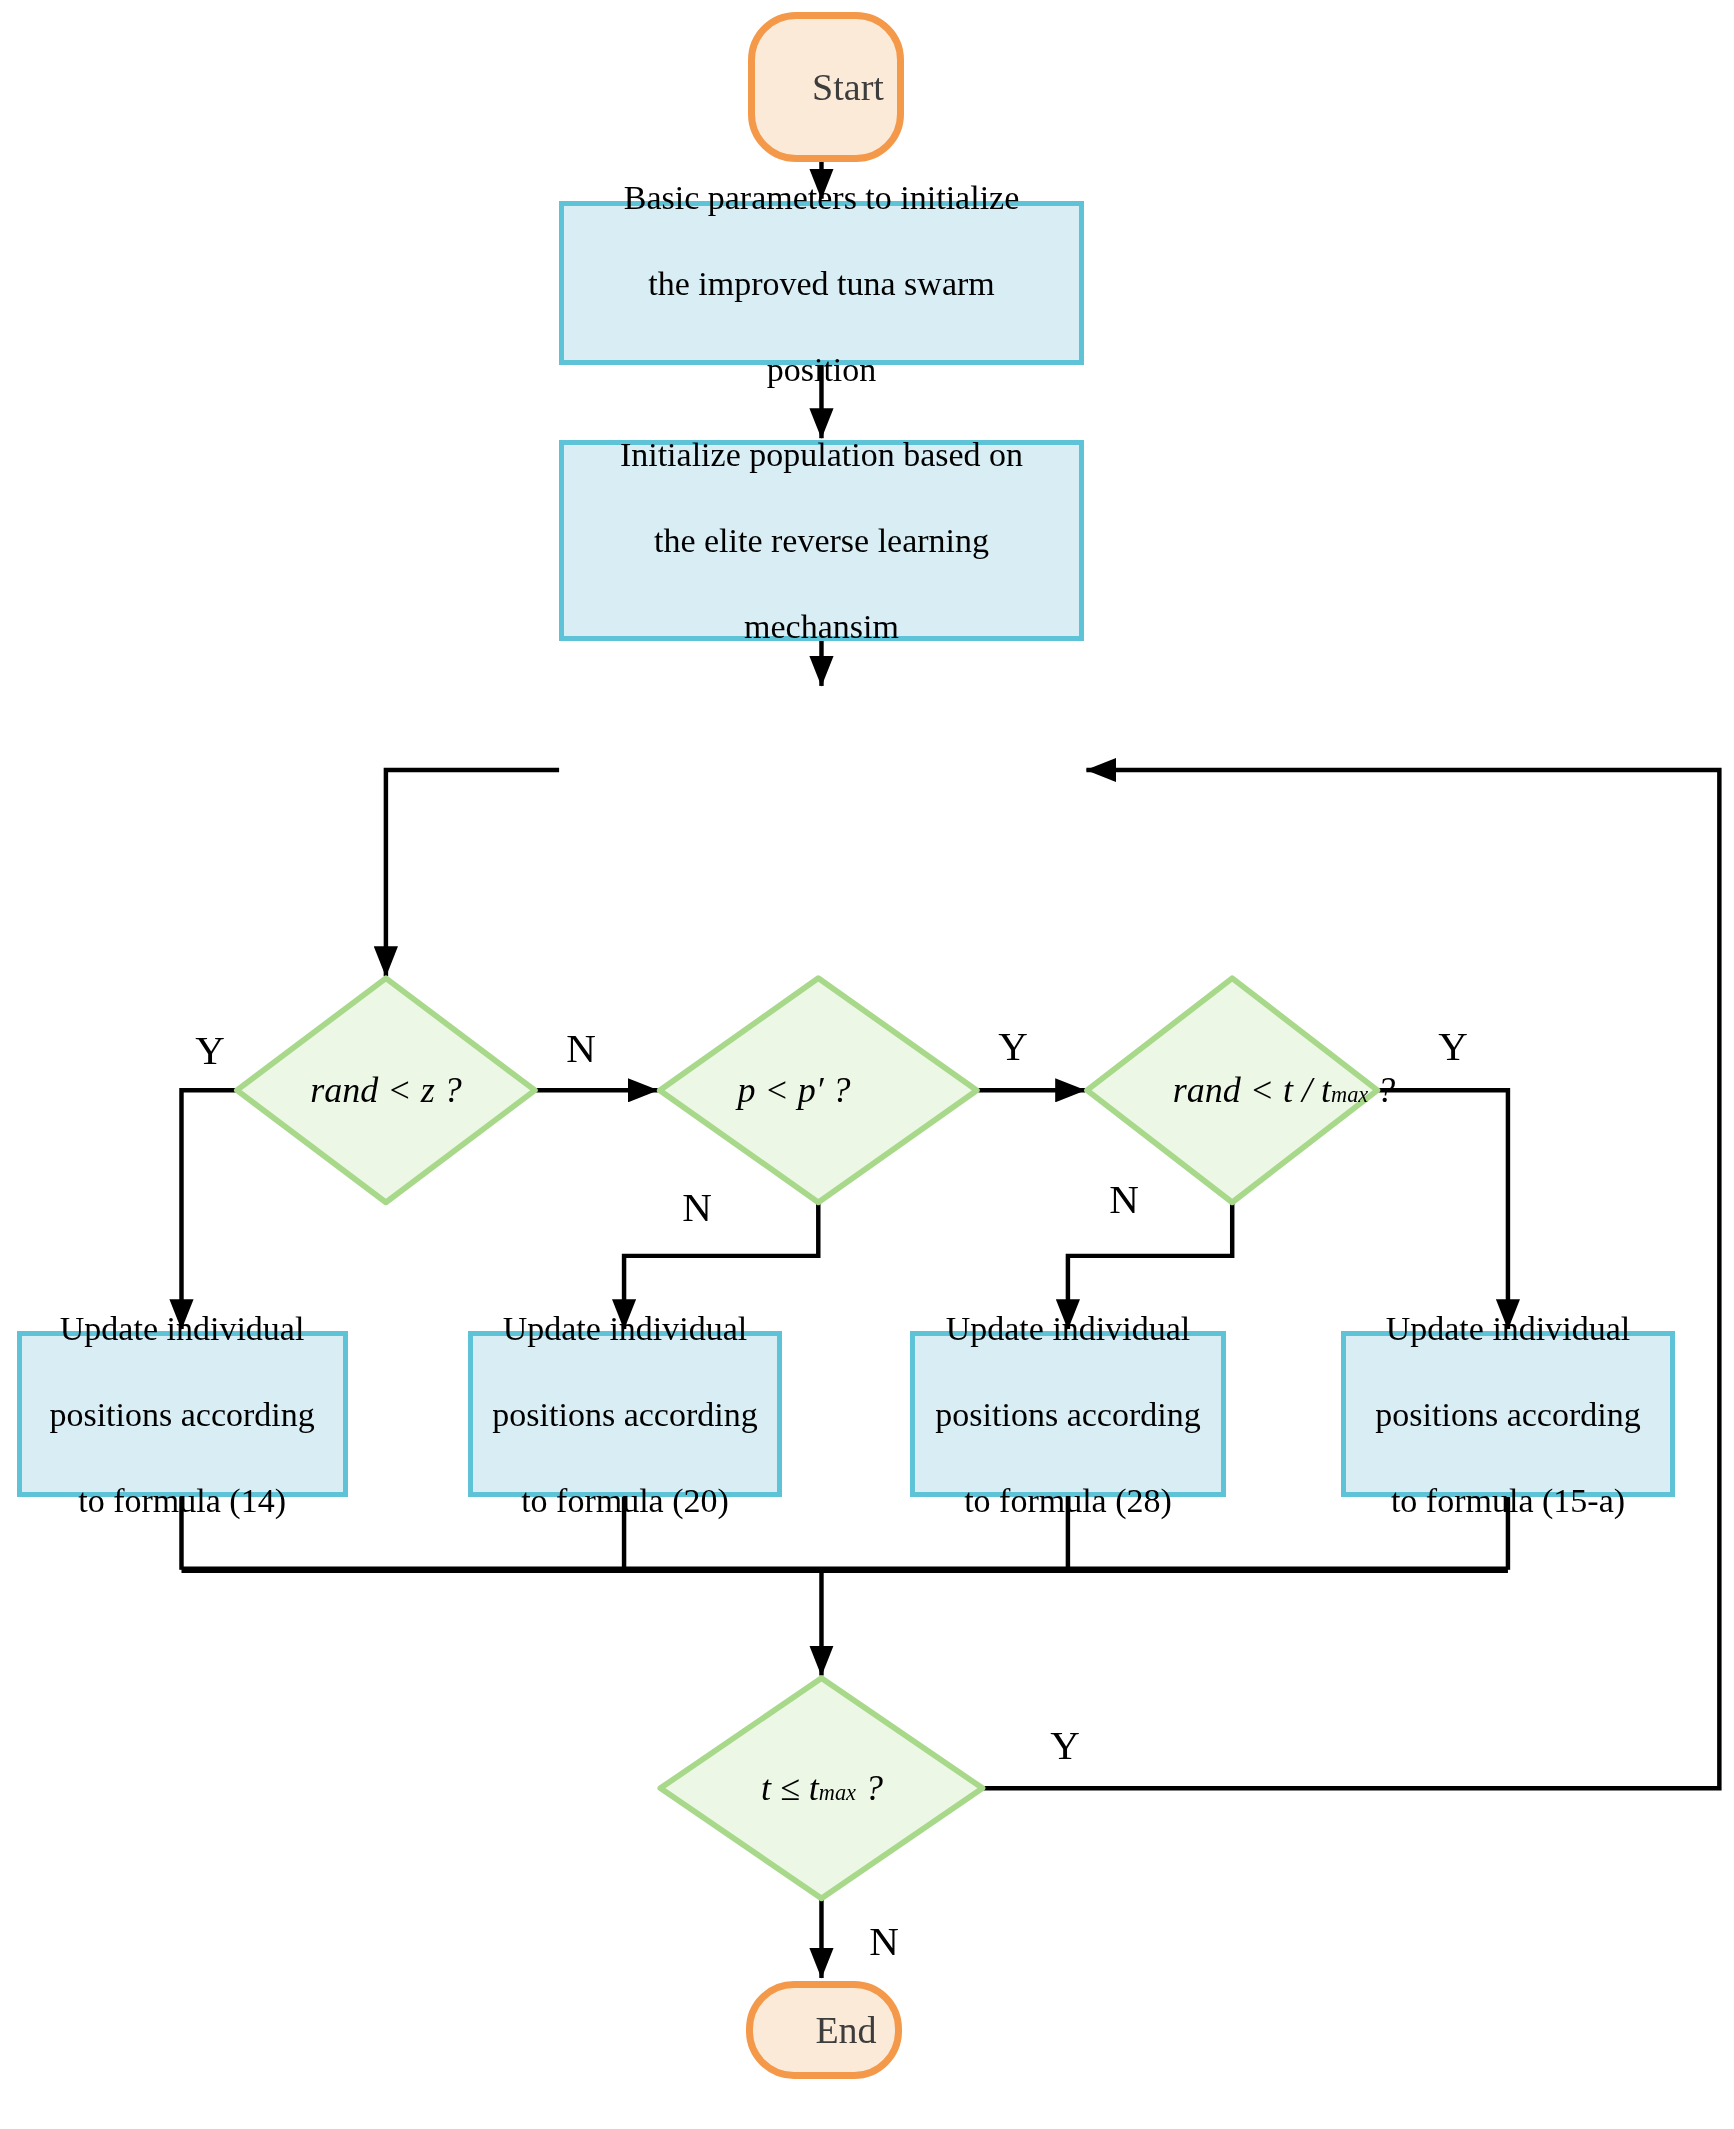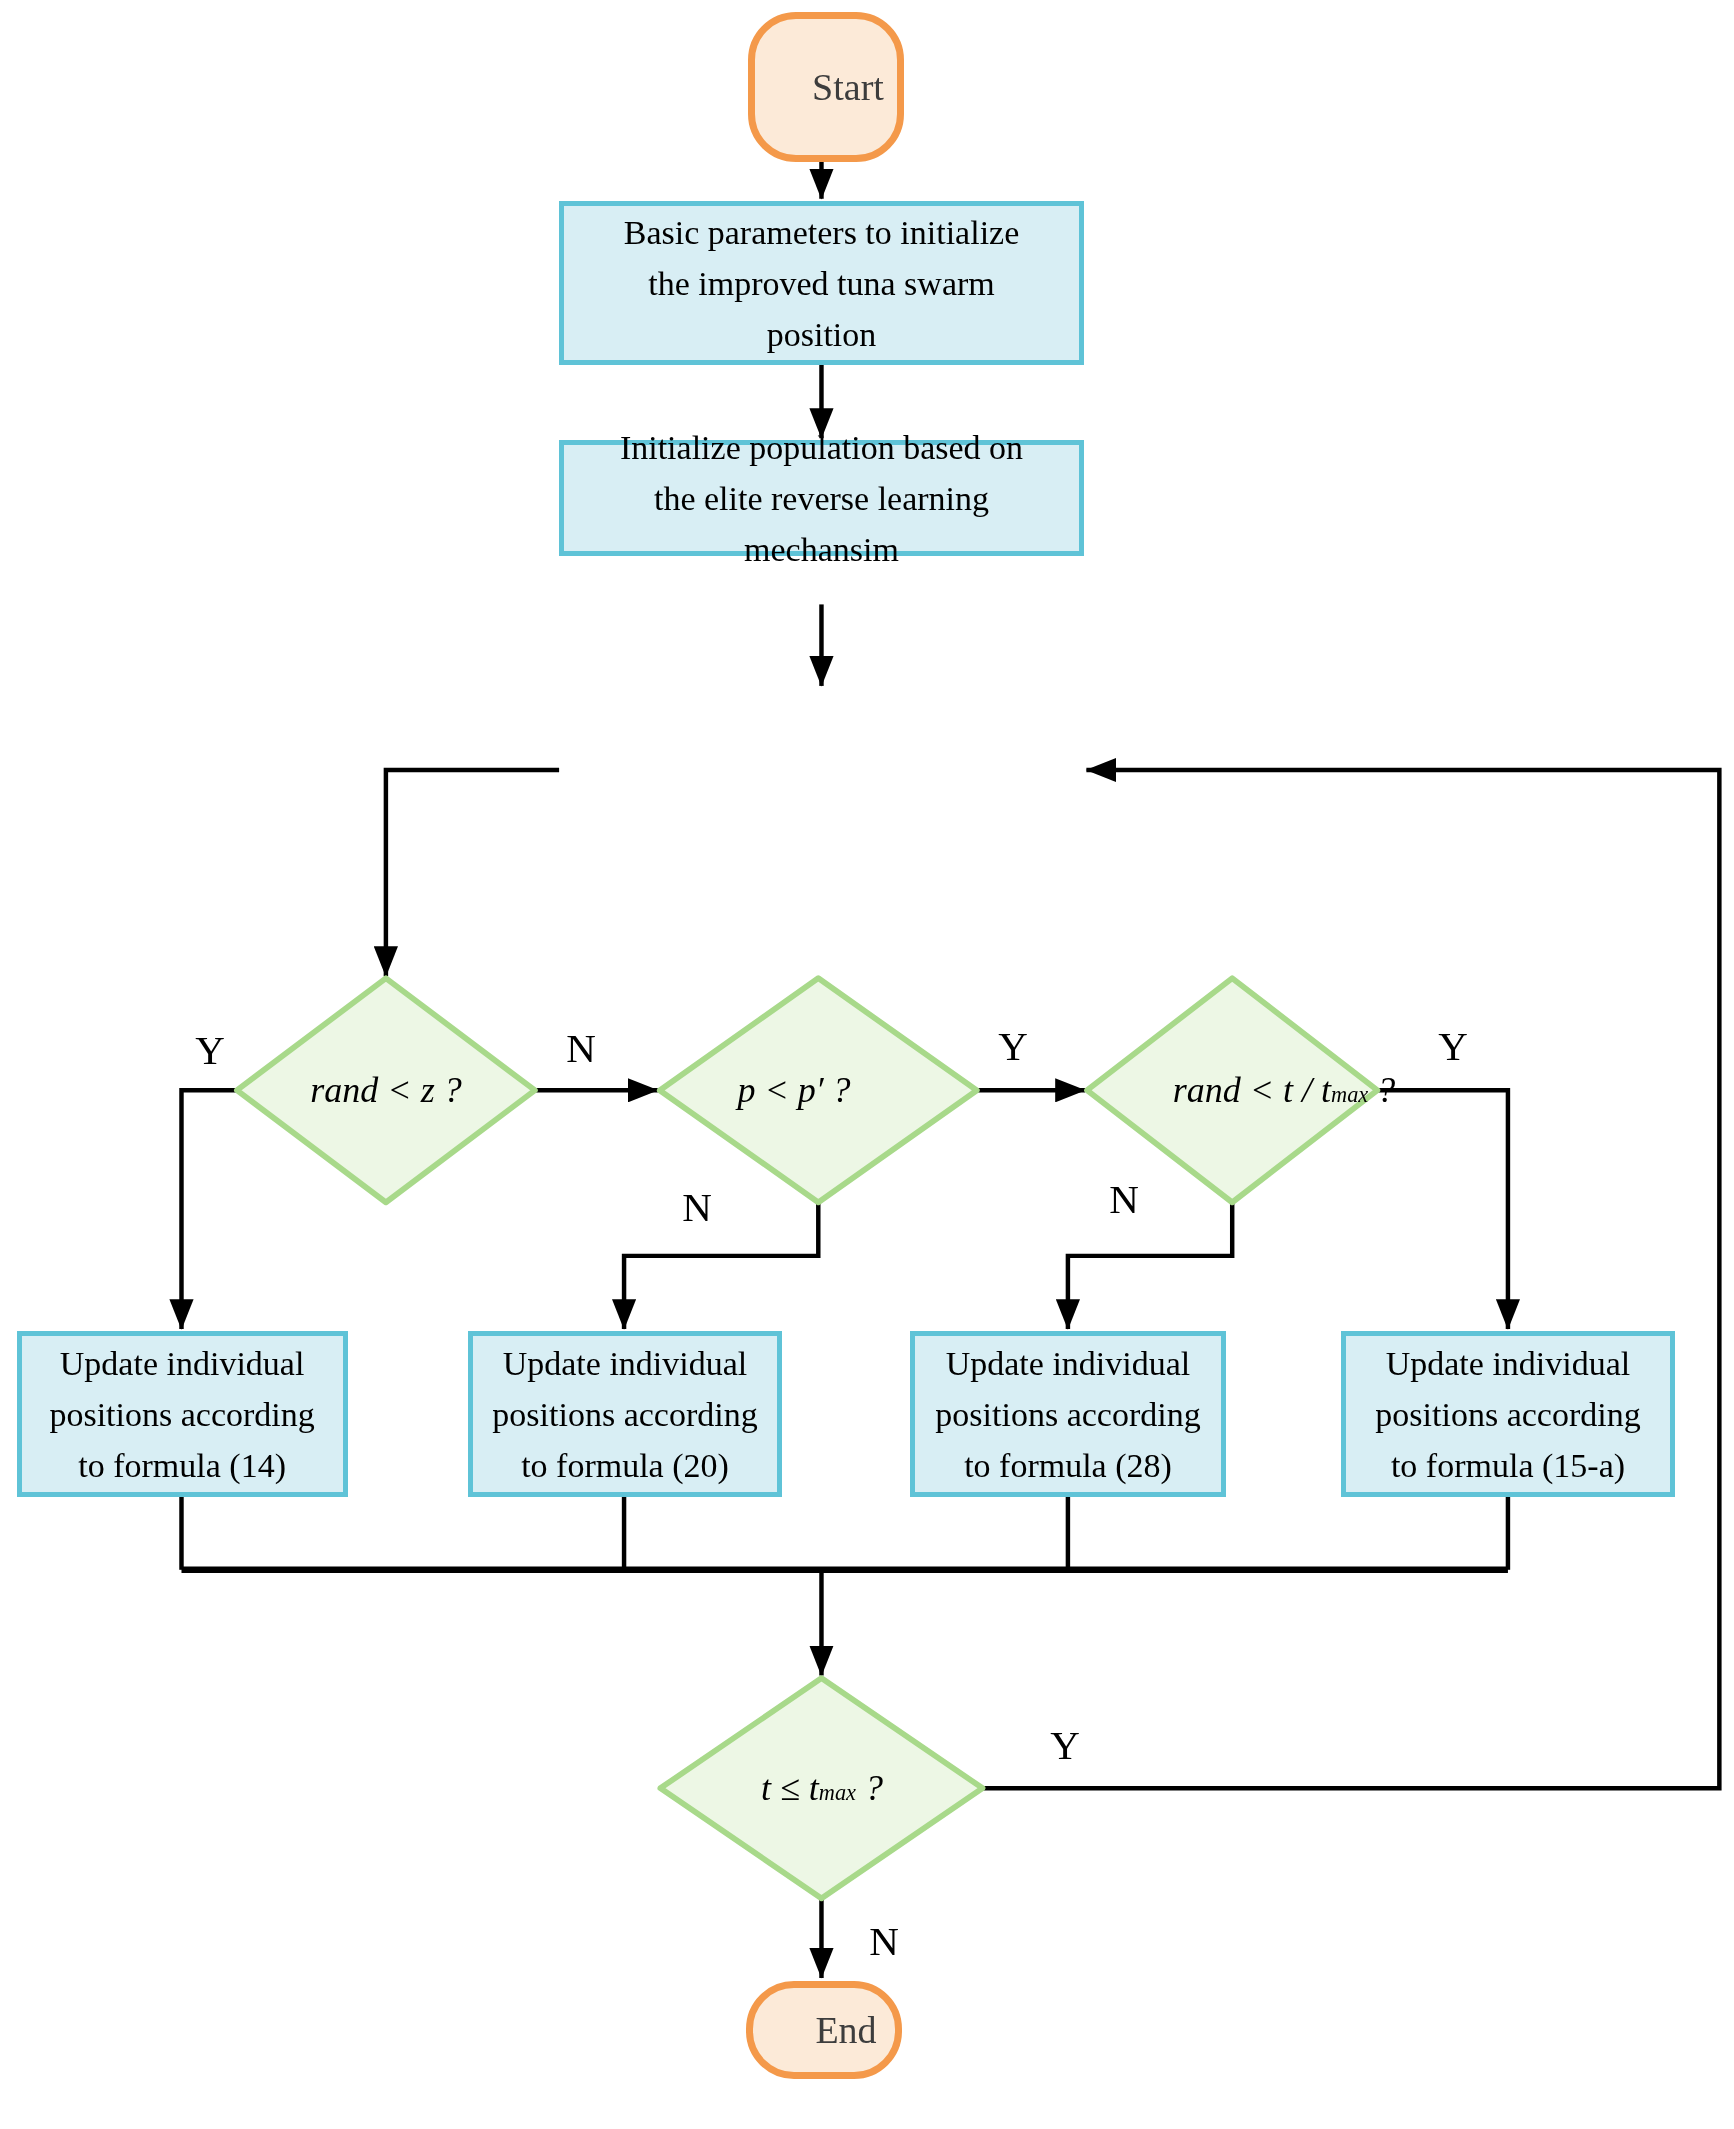--- a/index.html
+++ b/index.html
@@ -25,20 +25,21 @@
 
   .node {
     position:absolute; box-sizing:border-box;
     display:flex; flex-direction:column; align-items:center; justify-content:center;
     text-align:center;
   }
   .process {
     background:var(--c-process_fill);
     border:5.7px solid var(--c-process_border);
     font-size:34px;
+    gap:35px;
   }
   .process .ln { line-height:51px; white-space:nowrap; }
   .terminal {
     background:var(--c-terminal_fill);
     border:7.6px solid var(--c-terminal_border);
     border-radius:48px;
     font-size:38px; color:var(--c-terminal_text);padding-left:44px;
   }
   .dlabel {
     position:absolute; transform:translate(-50%,-50%);
@@ -93,21 +94,21 @@
   <div class="node terminal" style="left:746px; top:1981px; width:156px; height:98px;">
     <span>End</span>
   </div>
 
   <div class="node process" style="left:559px; top:201px; width:525px; height:164px;">
     <div class="ln">Basic parameters to initialize</div>
     <div class="ln">the improved tuna swarm</div>
     <div class="ln">position</div>
   </div>
 
-  <div class="node process" style="left:559px; top:440px; width:525px; height:116px;">
+  <div class="node process" style="left:559px; top:440px; width:525px; height:201px;">
     <div class="ln">Initialize population based on</div>
     <div class="ln">the elite reverse learning</div>
     <div class="ln">mechansim</div>
   </div>
 
 
   <div class="node process" style="left:16.6px; top:1331px; width:331px; height:166px;">
     <div class="ln">Update individual</div>
     <div class="ln">positions according</div>
     <div class="ln">to formula (14)</div>

